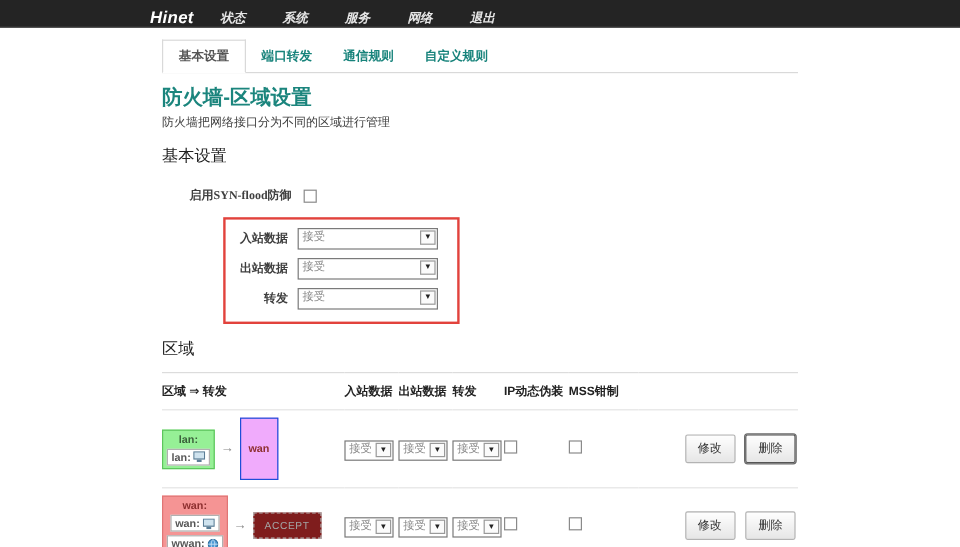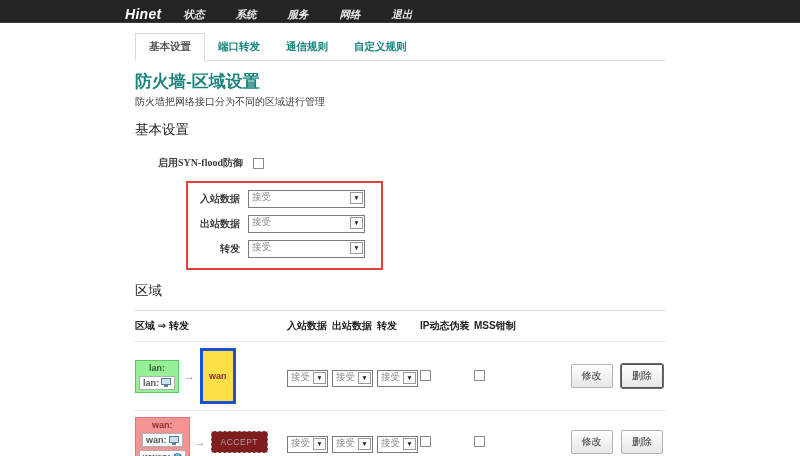--- a/index.html
+++ b/index.html
@@ -75,21 +75,21 @@
     border: 1px solid; padding: 2px 3px; font-size: 9px; font-weight: bold; flex-direction: column;
   }
   .zone-green { background: #96f096; border-color: #5dc55d; color: #3a5f3a; }
   .zone-red   { background: #f59494; border-color: #e07575; color: #8d2f2f; }
   .iface-box {
     background: #fff; border: 1px solid #b0b0b0; padding: 1px 3px;
     display: inline-flex; align-items: center; gap: 2px;
     color: #555; font-weight: bold; font-size: 9px;
   }
   .target-badge {
-    background: #fde047; border: 3px solid #1d4ed8; color: #8d2f2f;
+    background: #f0abfc; border: 1px solid #1d4ed8; color: #8d2f2f;
     font-size: 9px; font-weight: bold; padding: 20px 6px; display: inline-block;
   }
   .accept-box {
     border: 1px dashed #b5b5b5; color: #a3a3a3; font-size: 8.5px;
     padding: 5px 9px; letter-spacing: .5px; display: inline-block; background: #7f1d1d;
   }
   .arrow { color: #8a8a8a; font-size: 11px; margin: 0 5px; font-weight: bold; flex: none; }
   .actions-cell { text-align: right; white-space: nowrap; }
 
   

